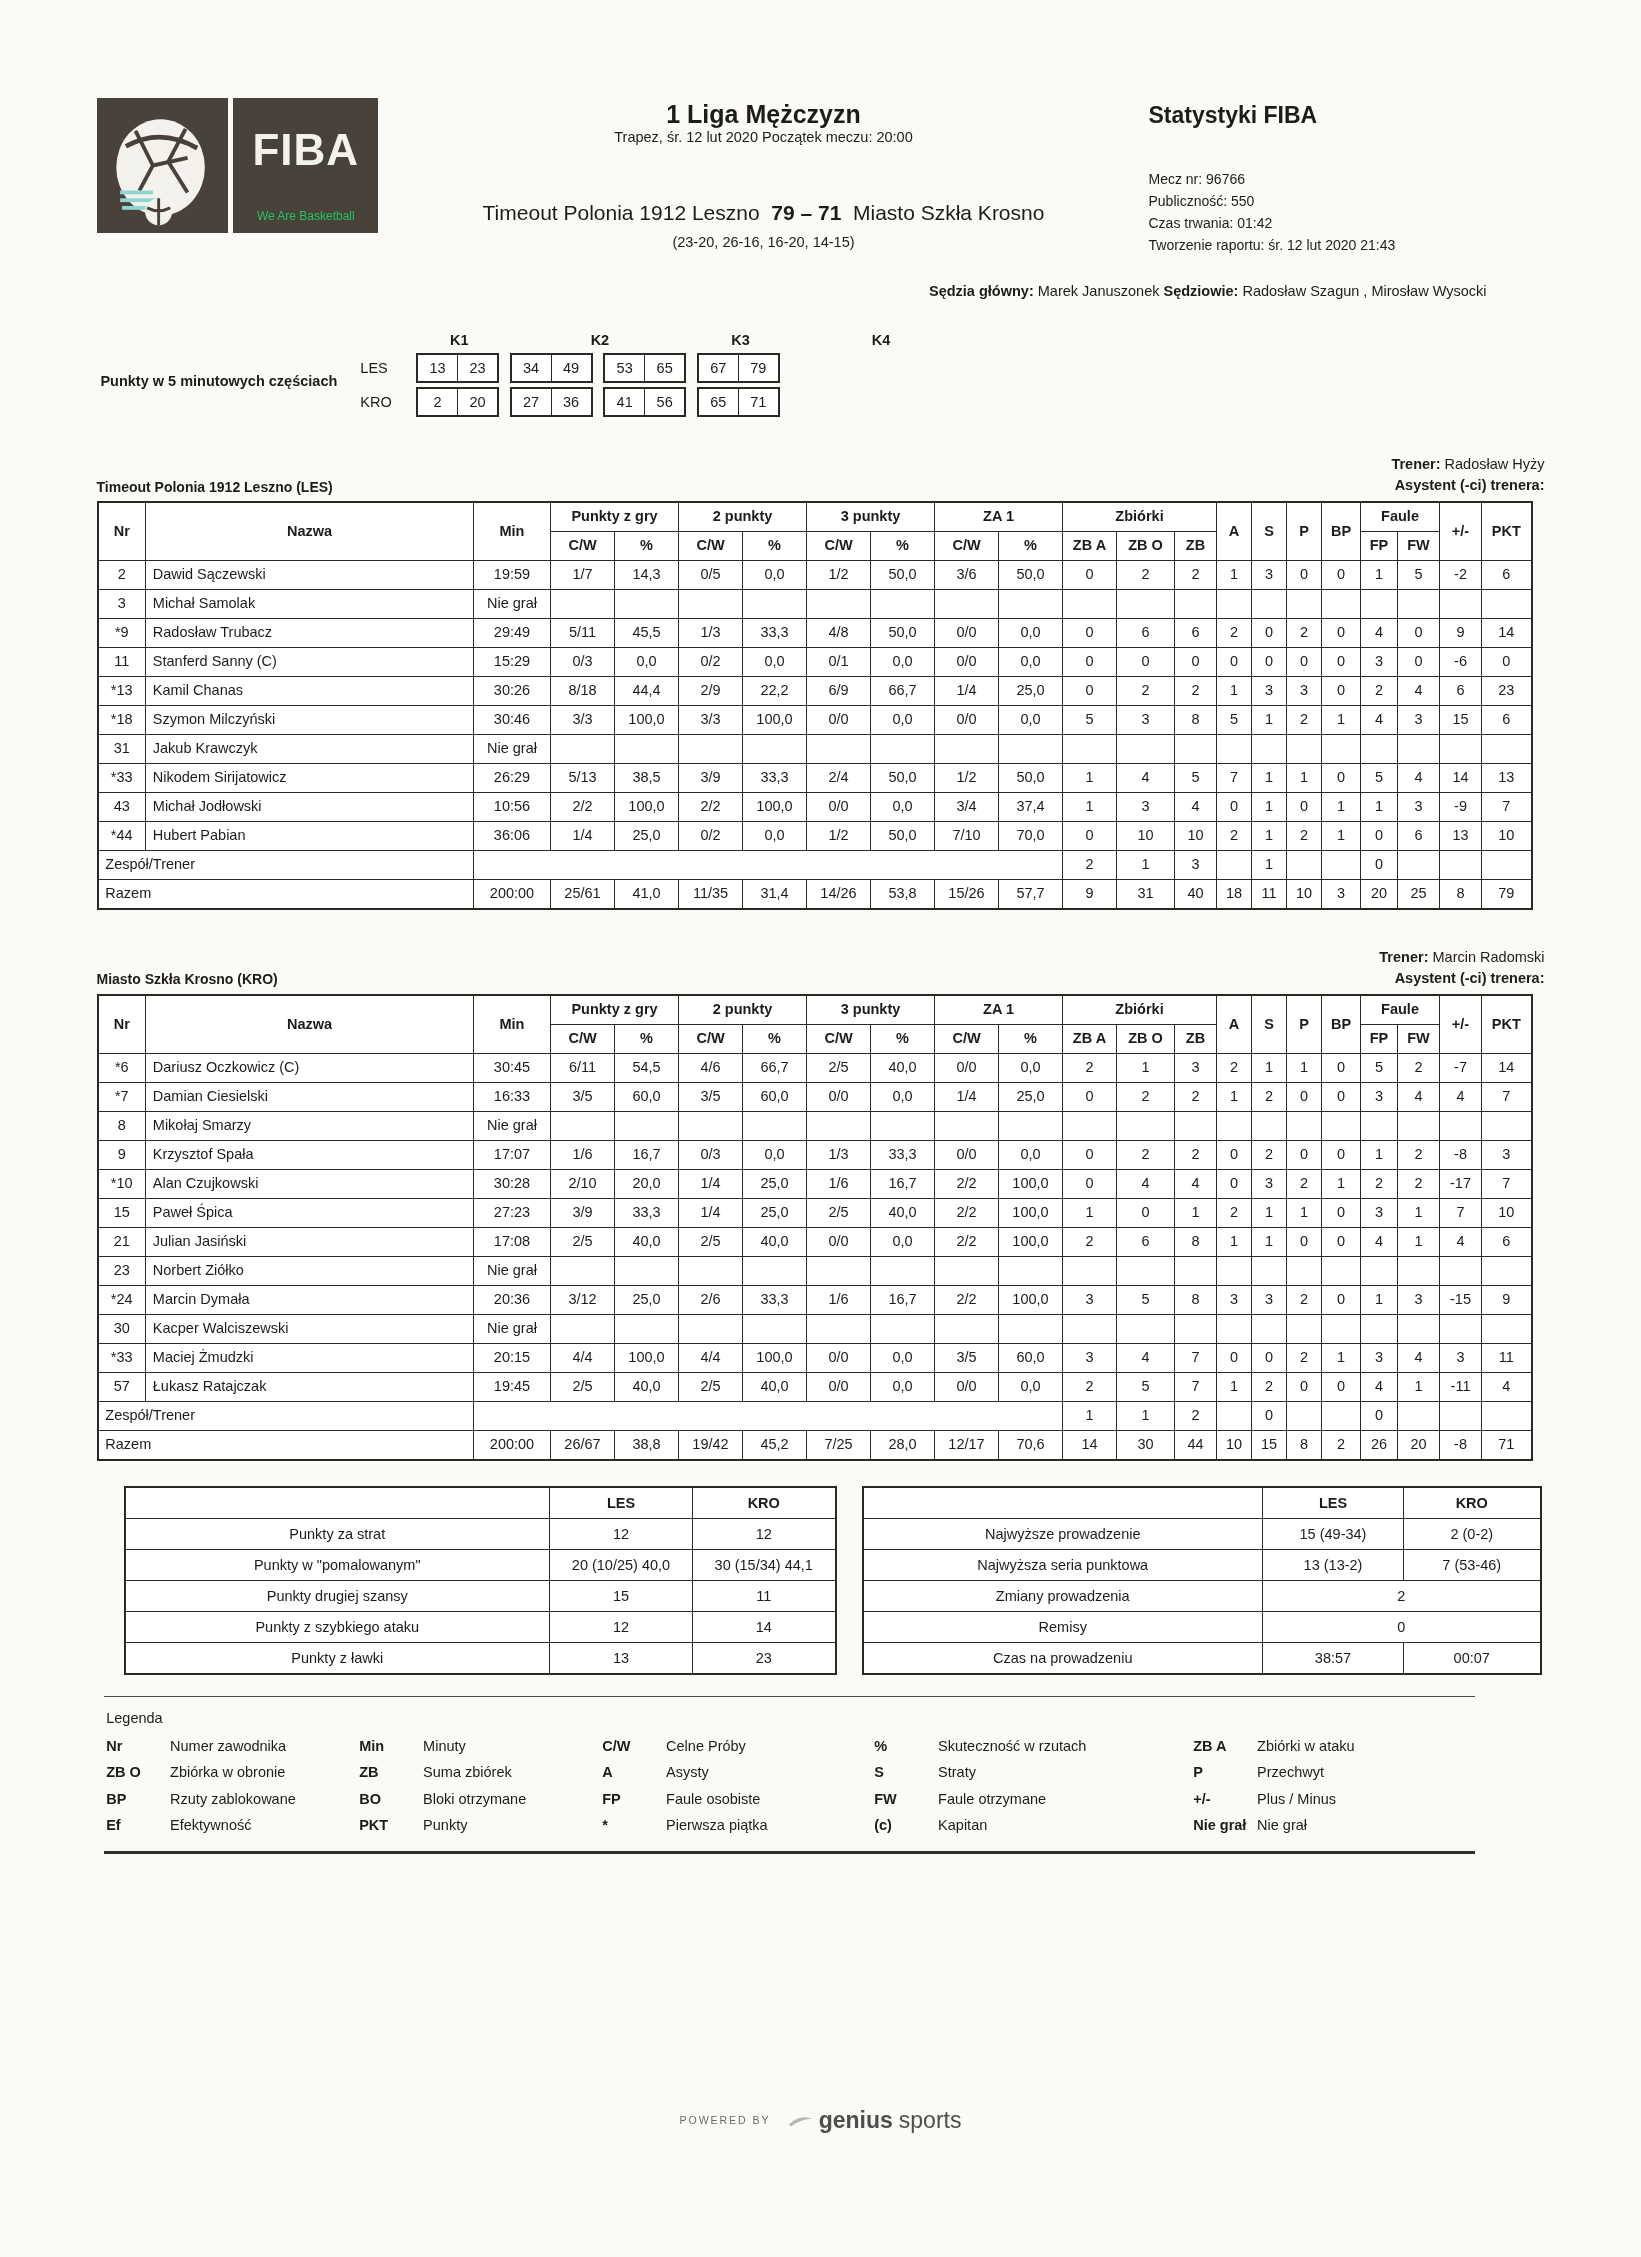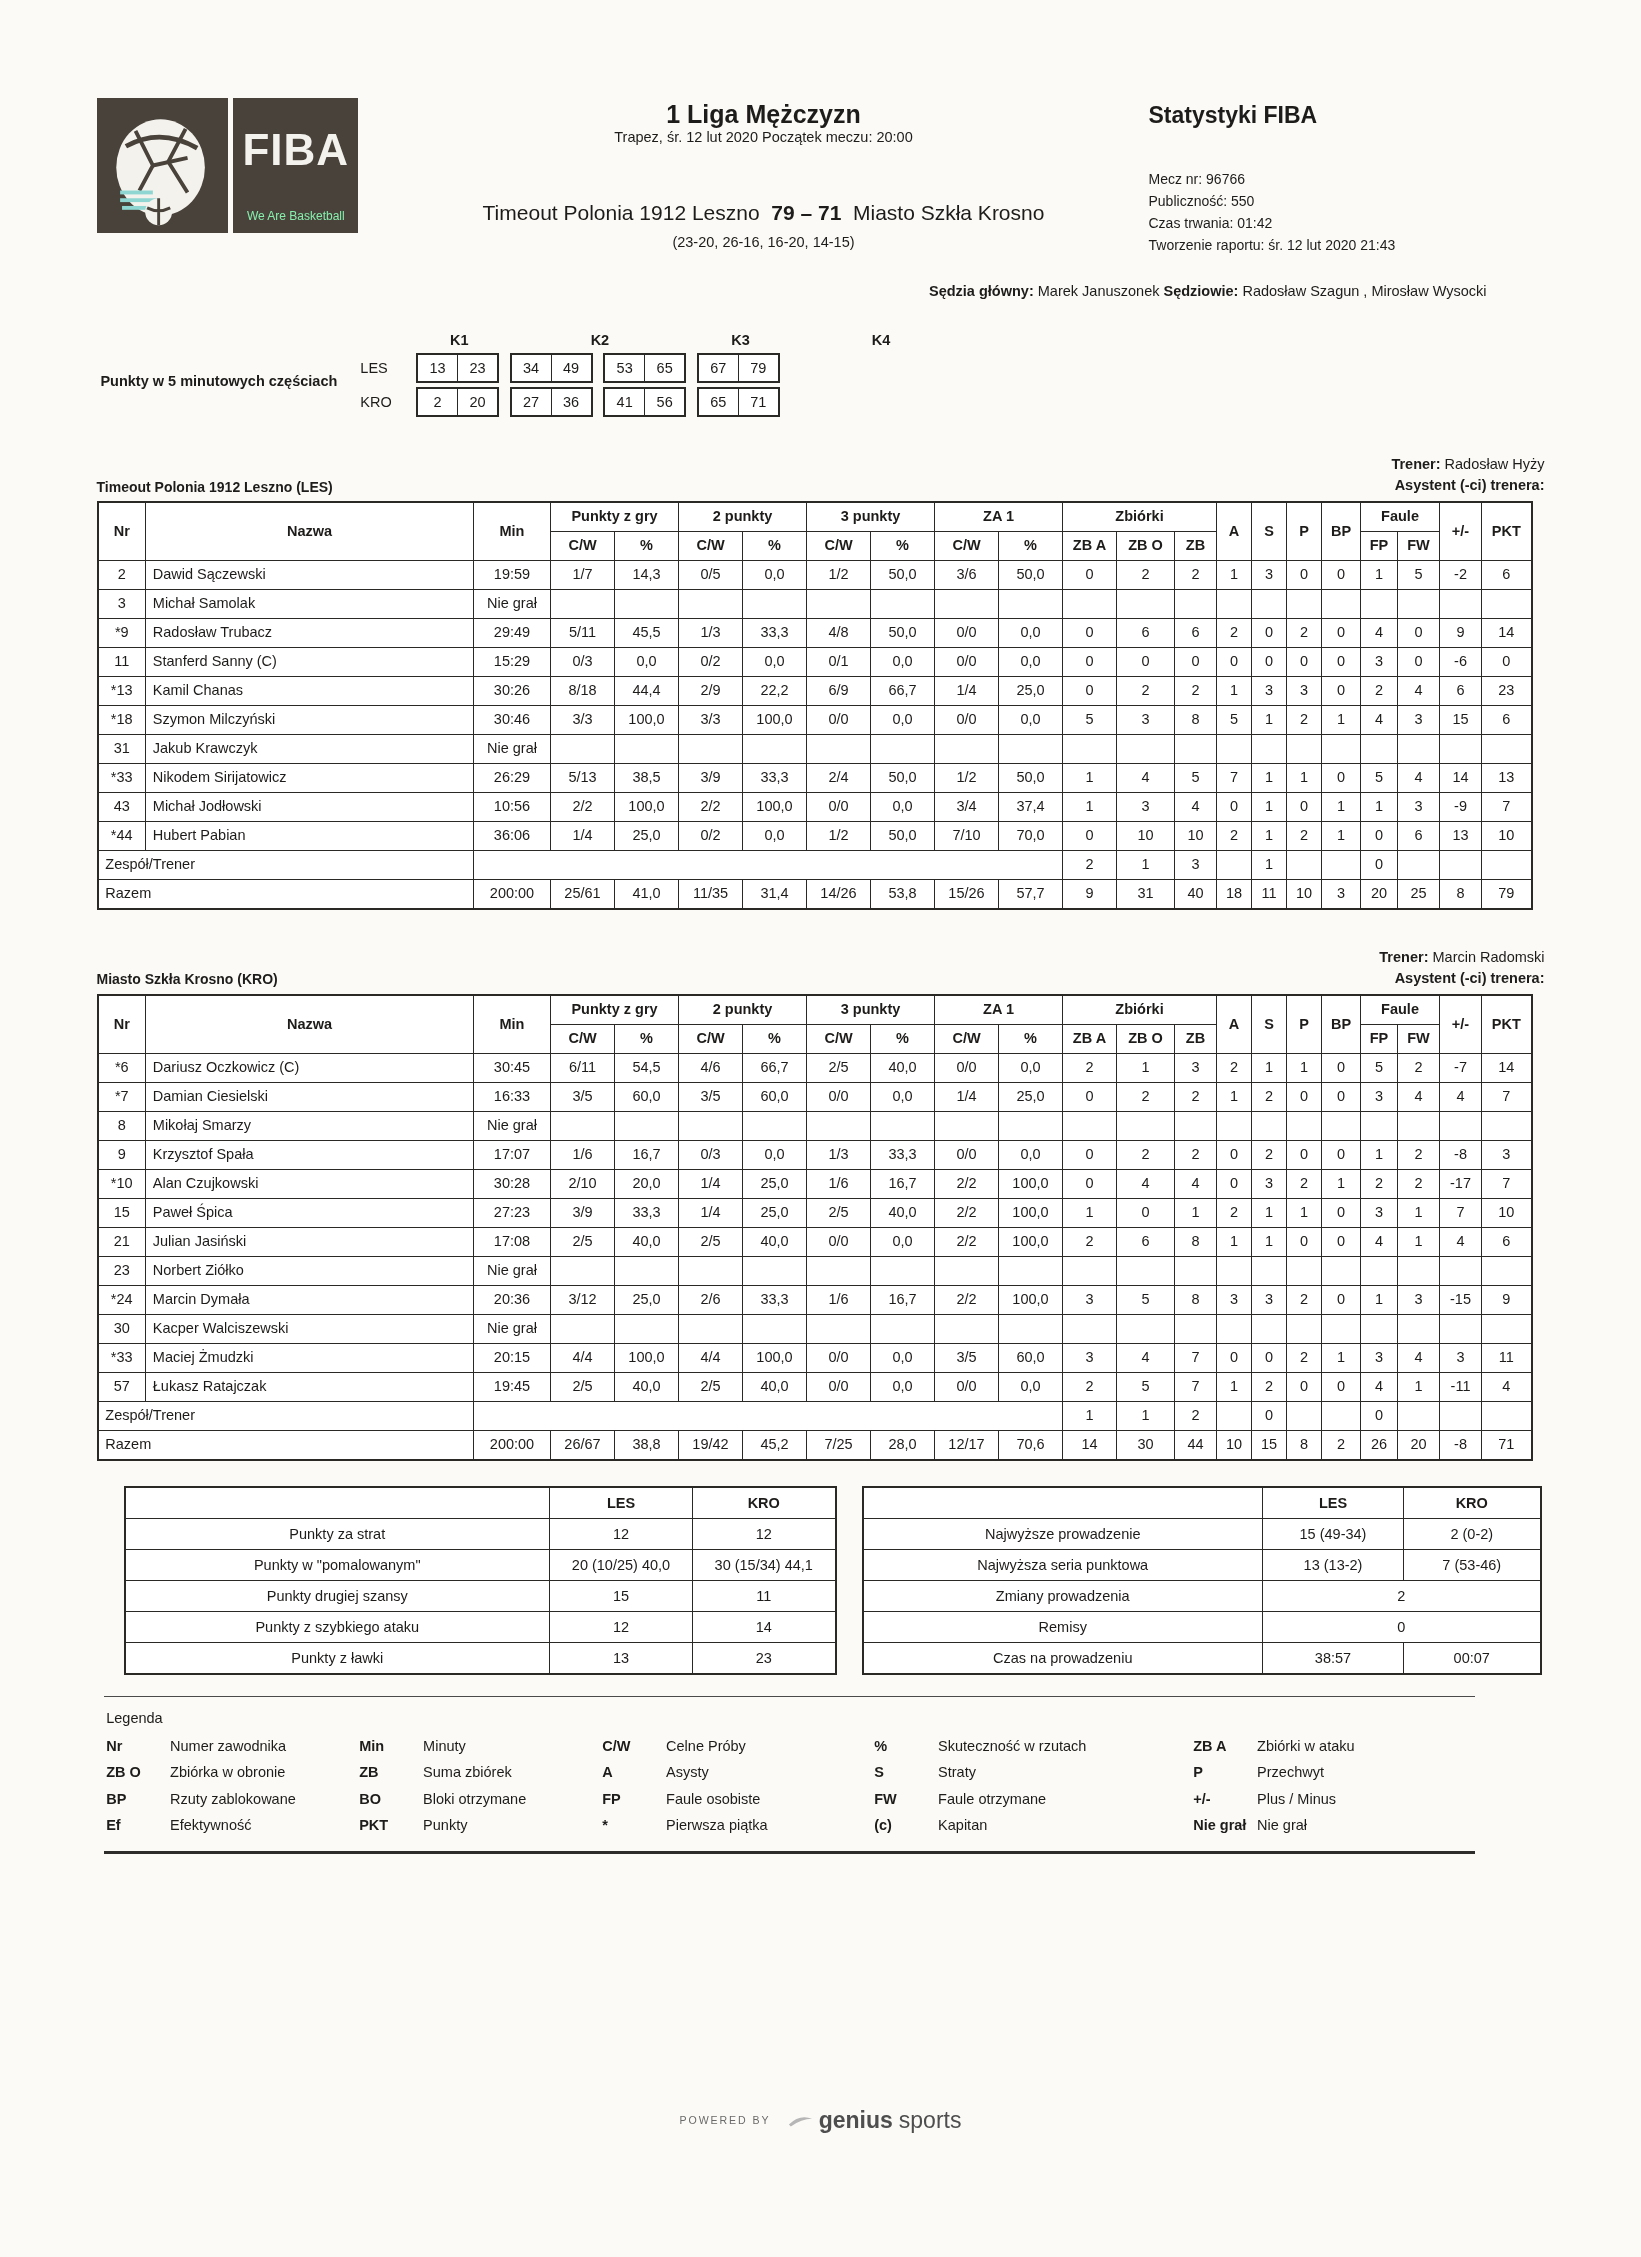--- a/index.html
+++ b/index.html
@@ -7,23 +7,23 @@
     width:1641px;height:2257px;overflow:hidden;
     background:#fbfaf7;color:#1e1c1a;
     font-family:"Liberation Sans", sans-serif;
   }
   .page{width:1448px;margin:0 auto;padding-top:98px;}
 
   
   .header-row{display:flex;}
   .logo{display:flex;gap:5.8px;height:135px;flex:0 0 282px;}
   .logo-globe{width:131px;background:#48423b;position:relative;}
-  .logo-fiba{width:125px;background:#48423b;position:relative;text-align:center;}
+  .logo-fiba{width:145px;background:#48423b;position:relative;text-align:center;}
   .fiba-word{color:#f4f2ec;font-weight:bold;font-size:44px;letter-spacing:1px;margin-top:27px;}
-  .fiba-tag{color:#86efac;font-size:12px;position:absolute;bottom:9.7px;width:100%;}
+  .fiba-tag{color:#22c55e;font-size:12px;position:absolute;bottom:9.7px;width:100%;}
   .header-center{flex:1;text-align:center;padding-top:1.9px;}
   .league{font-size:25px;font-weight:bold;}
   .venue{font-size:14.5px;margin-top:0;}
   .match{font-size:21px;margin:54px auto 0 auto;width:618px;line-height:1.3;}
   .match .score{font-weight:bold;margin:0 5.8px;}
   .quarters{font-size:14.5px;margin-top:7.7px;}
   .header-right{width:396px;text-align:left;padding-top:3.9px;}
   .stats-title{font-size:23px;font-weight:bold;margin-bottom:39px;}
   .meta-line{font-size:14px;line-height:22px;}
 

